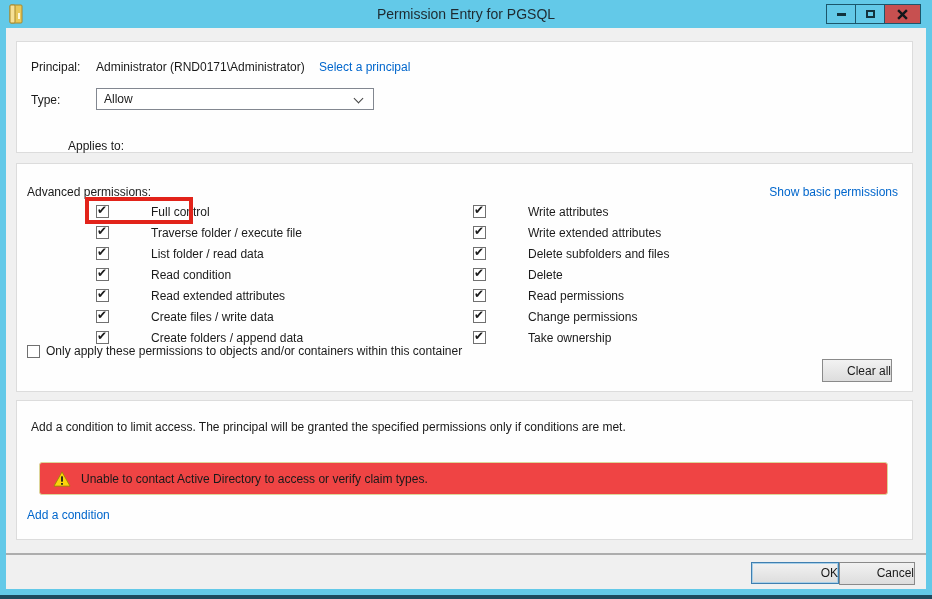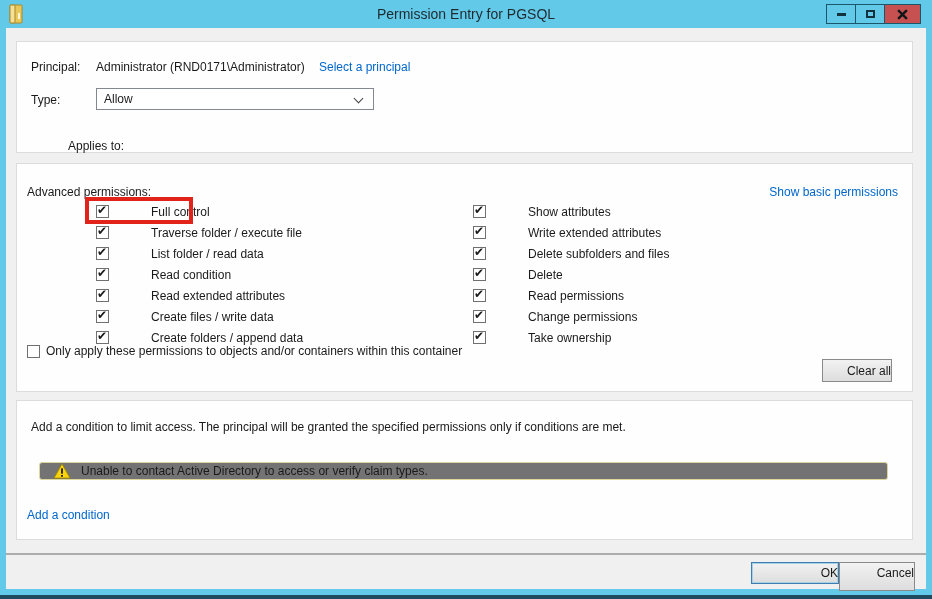--- a/index.html
+++ b/index.html
@@ -41,26 +41,26 @@
   .cb { position:relative; width:13px; height:13px; background:#fff; border:1px solid #707070; margin-right:6px; flex:0 0 auto; }
   .cb.checked::after { content:"\2714"; position:absolute; left:0px; top:-3px; font-size:12px; font-weight:bold; color:#1a1a1a; }
 
   .red-box { position:absolute; left:-11px; top:-4px; width:108px; height:27px; border:4px solid #e2231a; pointer-events:none; }
 
   .only-apply { position:absolute; left:10px; top:180px; display:flex; align-items:center; cursor:pointer; }
 
   .btn { position:absolute; background:linear-gradient(#f2f2f2,#dddddd); border:1px solid #8a8a8a; text-align:right; font-size:12px; cursor:pointer; color:#1a1a1a; }
   .btn-clear { right:20px; top:195px; width:70px; height:23px; padding-top:4px; }
 
-  .warning { position:absolute; left:22px; top:61px; width:849px; height:18px; background:#737373; border:1px solid #dcd69a; border-radius:3px; display:flex; align-items:center; }
+  .warning { position:absolute; left:22px; top:61px; width:849px; height:33px; background:#ef4444; border:1px solid #dcd69a; border-radius:3px; display:flex; align-items:center; }
   .warn-icon { margin:0 10px 0 13px; flex:0 0 auto; }
 
   .sep { position:absolute; left:6px; right:6px; top:553px; height:2px; background:#adadad; }
   .btn-ok { left:751px; top:562px; width:88px; height:22px; padding-top:3px; border:1px solid #3f7fb0; box-shadow:inset 0 0 0 1px #a8cfe8; }
-  .btn-cancel { left:839px; top:562px; width:76px; height:29px; padding-top:3px; }
+  .btn-cancel { left:839px; top:562px; width:76px; height:23px; padding-top:3px; }
 </style>
 </head>
 <body>
 
 <div class="window">
 
   <div class="titlebar">
     <svg class="title-icon" viewBox="0 0 16 20">
       <rect x="2" y="1" width="12" height="18" rx="1" fill="#e8c85a" stroke="#a8882a"></rect>
       <rect x="2" y="1" width="5" height="18" rx="1" fill="#f6e095" stroke="#a8882a"></rect>
@@ -130,21 +130,21 @@
       </div>
       <div class="perm-row">
         <span class="cb checked"></span>
         <span>Create folders / append data</span>
       </div>
     </div>
 
     <div class="col col-right">
       <div class="perm-row">
         <span class="cb checked"></span>
-        <span>Show attributes</span>
+        <span>Write attributes</span>
       </div>
       <div class="perm-row">
         <span class="cb checked"></span>
         <span>Write extended attributes</span>
       </div>
       <div class="perm-row">
         <span class="cb checked"></span>
         <span>Delete subfolders and files</span>
       </div>
       <div class="perm-row">

